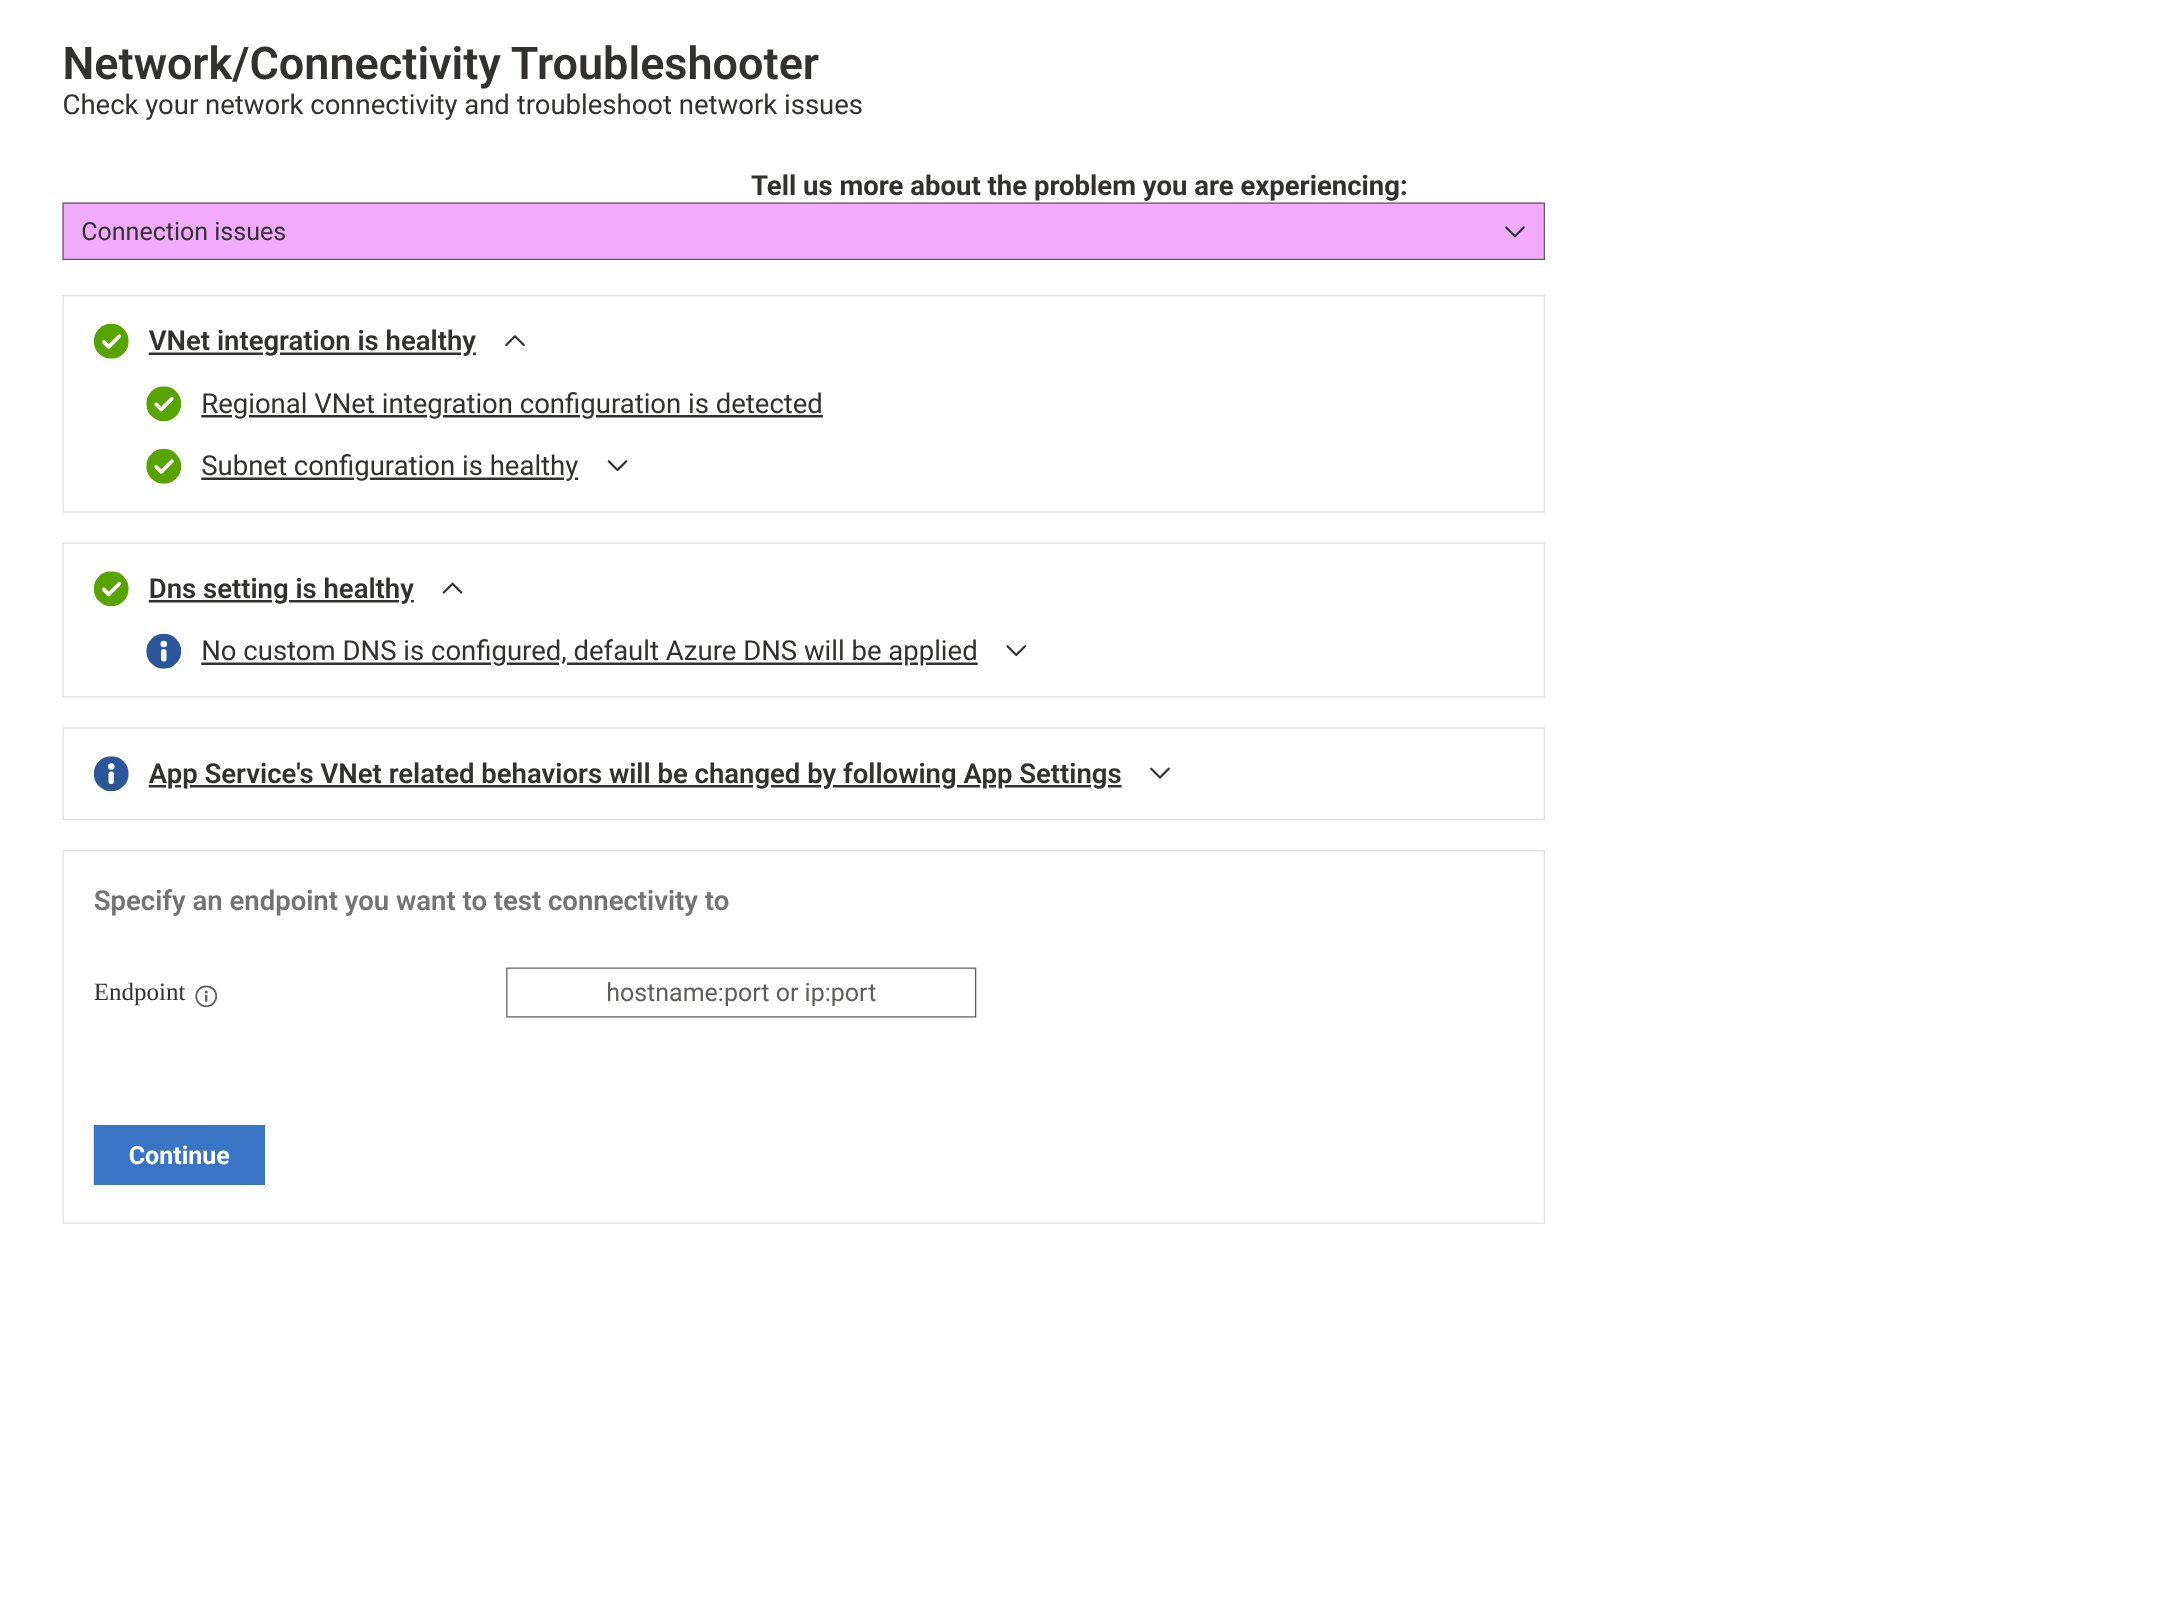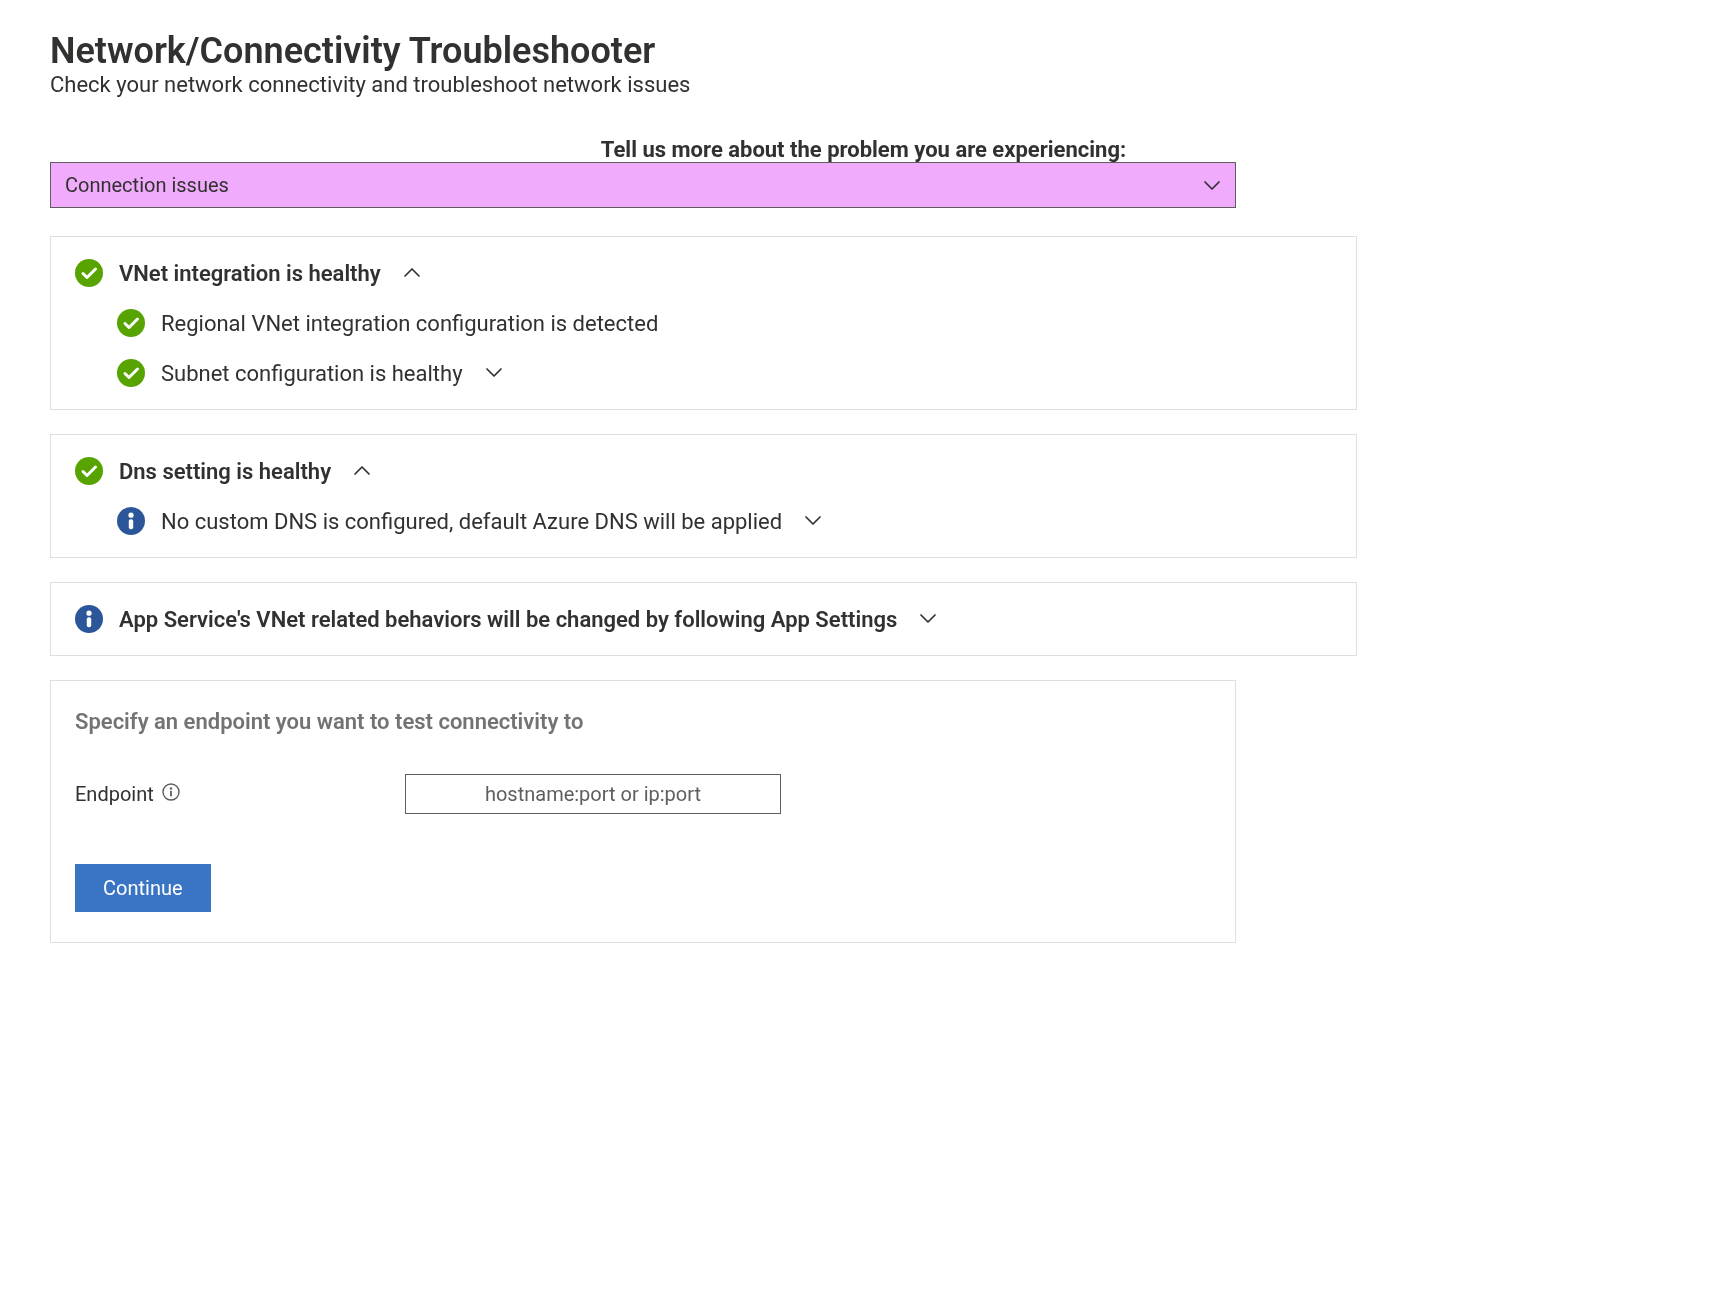--- a/index.html
+++ b/index.html
@@ -41,25 +41,26 @@
     justify-content: space-between;
     cursor: pointer;
     background: #f0abfc;
     margin-bottom: 28px;
   }
   .dropdown .chev {
     width: 18px;
     height: 18px;
   }
   .panel {
-    width: 1307px;
+    width: 1186px;
     border: 1px solid #e1dfdd;
     padding: 22px 24px;
     margin-bottom: 24px;
     background: #fff;
+    text-decoration: underline;
   }
   .panel-row {
     display: flex;
     align-items: center;
     gap: 16px;
   }
   .panel-row.main {
     margin-bottom: 0;
   }
   .panel-row.sub {
@@ -107,22 +108,23 @@
     display: flex;
     align-items: center;
     margin-bottom: 50px;
     gap: 10px;
   }
   .endpoint-label {
     font-size: 20px;
     color: #323130;
     width: 320px;
     display: flex;
-    align-items: flex-start;
+    align-items: flex-end;
     gap: 8px;
+    font-family: Liberation Serif, serif;
   }
   .info-small {
     width: 18px;
     height: 18px;
   }
   .endpoint-input {
     width: 376px;
     height: 40px;
     border: 1px solid #605e5c;
     padding: 6px 10px;
@@ -133,23 +135,24 @@
   }
   .endpoint-input::placeholder {
     color: #605e5c;
   }
   .continue-btn {
     background: #3a74c4;
     color: #ffffff;
     border: none;
     padding: 12px 28px;
     font-size: 20px;
-    font-weight: 400;
+    font-weight: 700;
     cursor: pointer;
     font-family: inherit;
+    margin-top: 36px;
   }
 </style>
 </head>
 <body>
 
 <svg width="0" height="0" style="position:absolute">
   <defs>
     <g id="icon-check-circle">
       <circle cx="14" cy="14" r="14" fill="#57a300"></circle>
       <path d="M8 14.5 L12 18.5 L20.5 10" stroke="#ffffff" stroke-width="3" fill="none" stroke-linecap="round" stroke-linejoin="round"></path>

